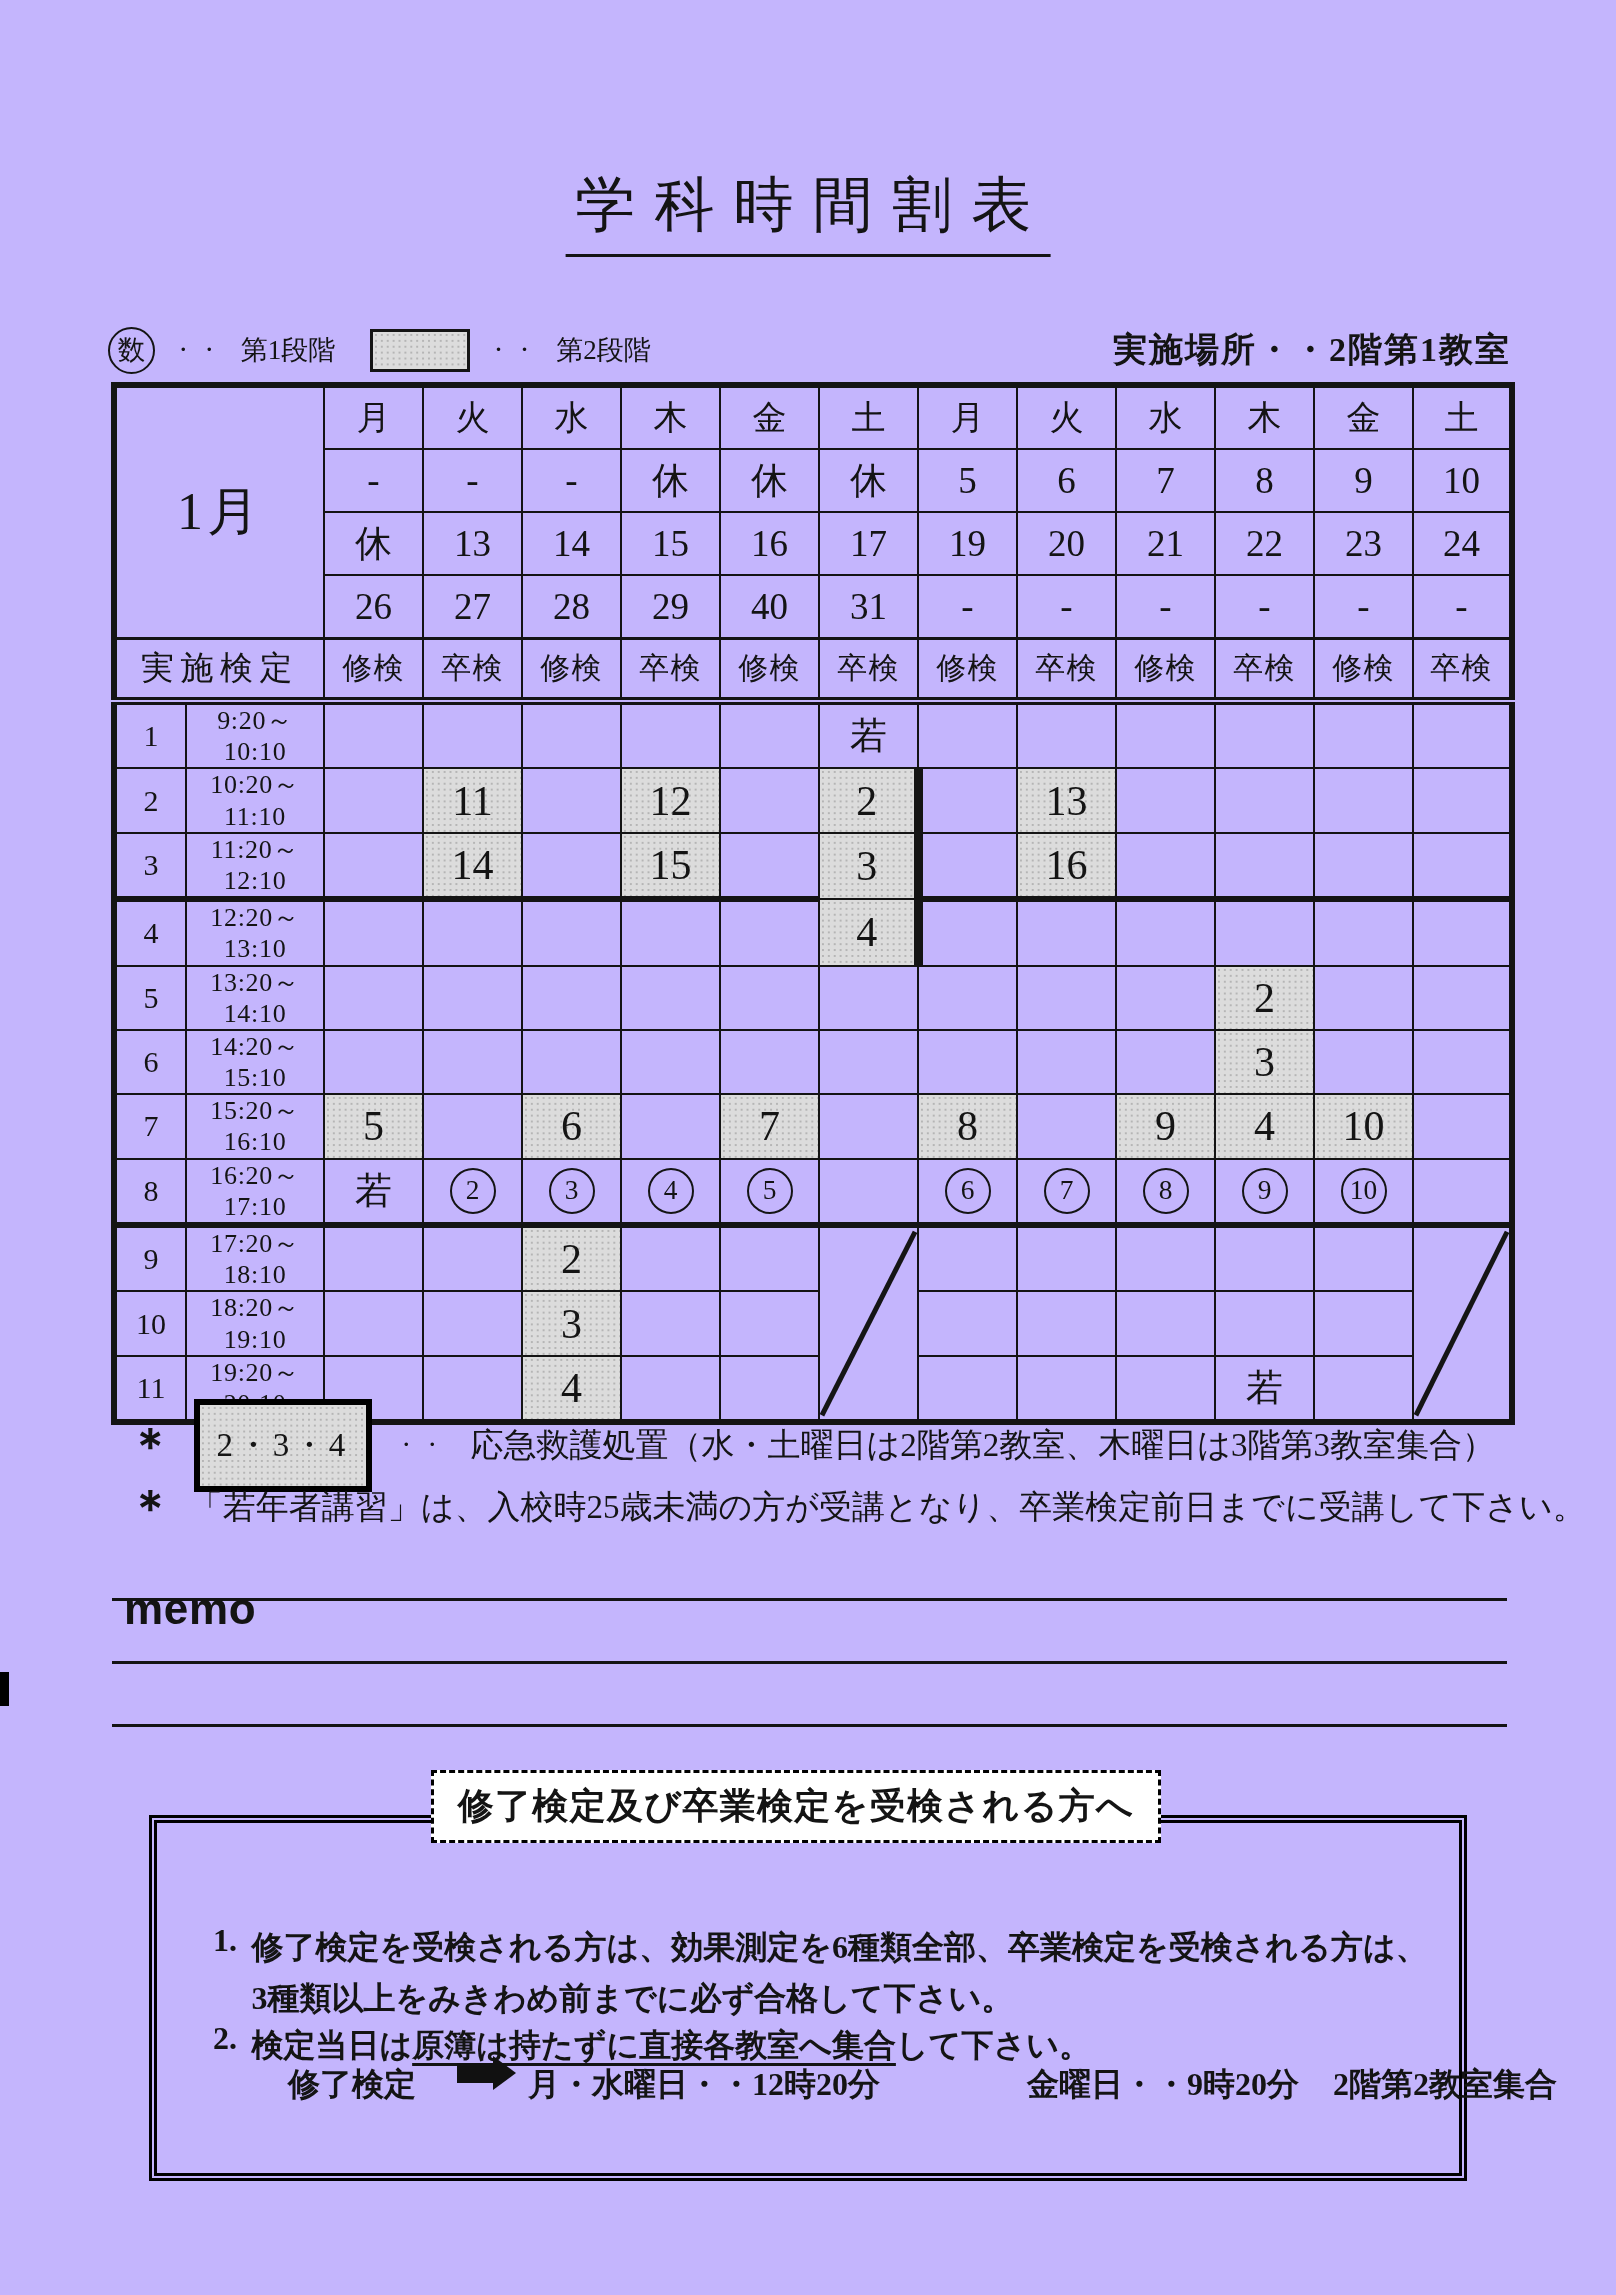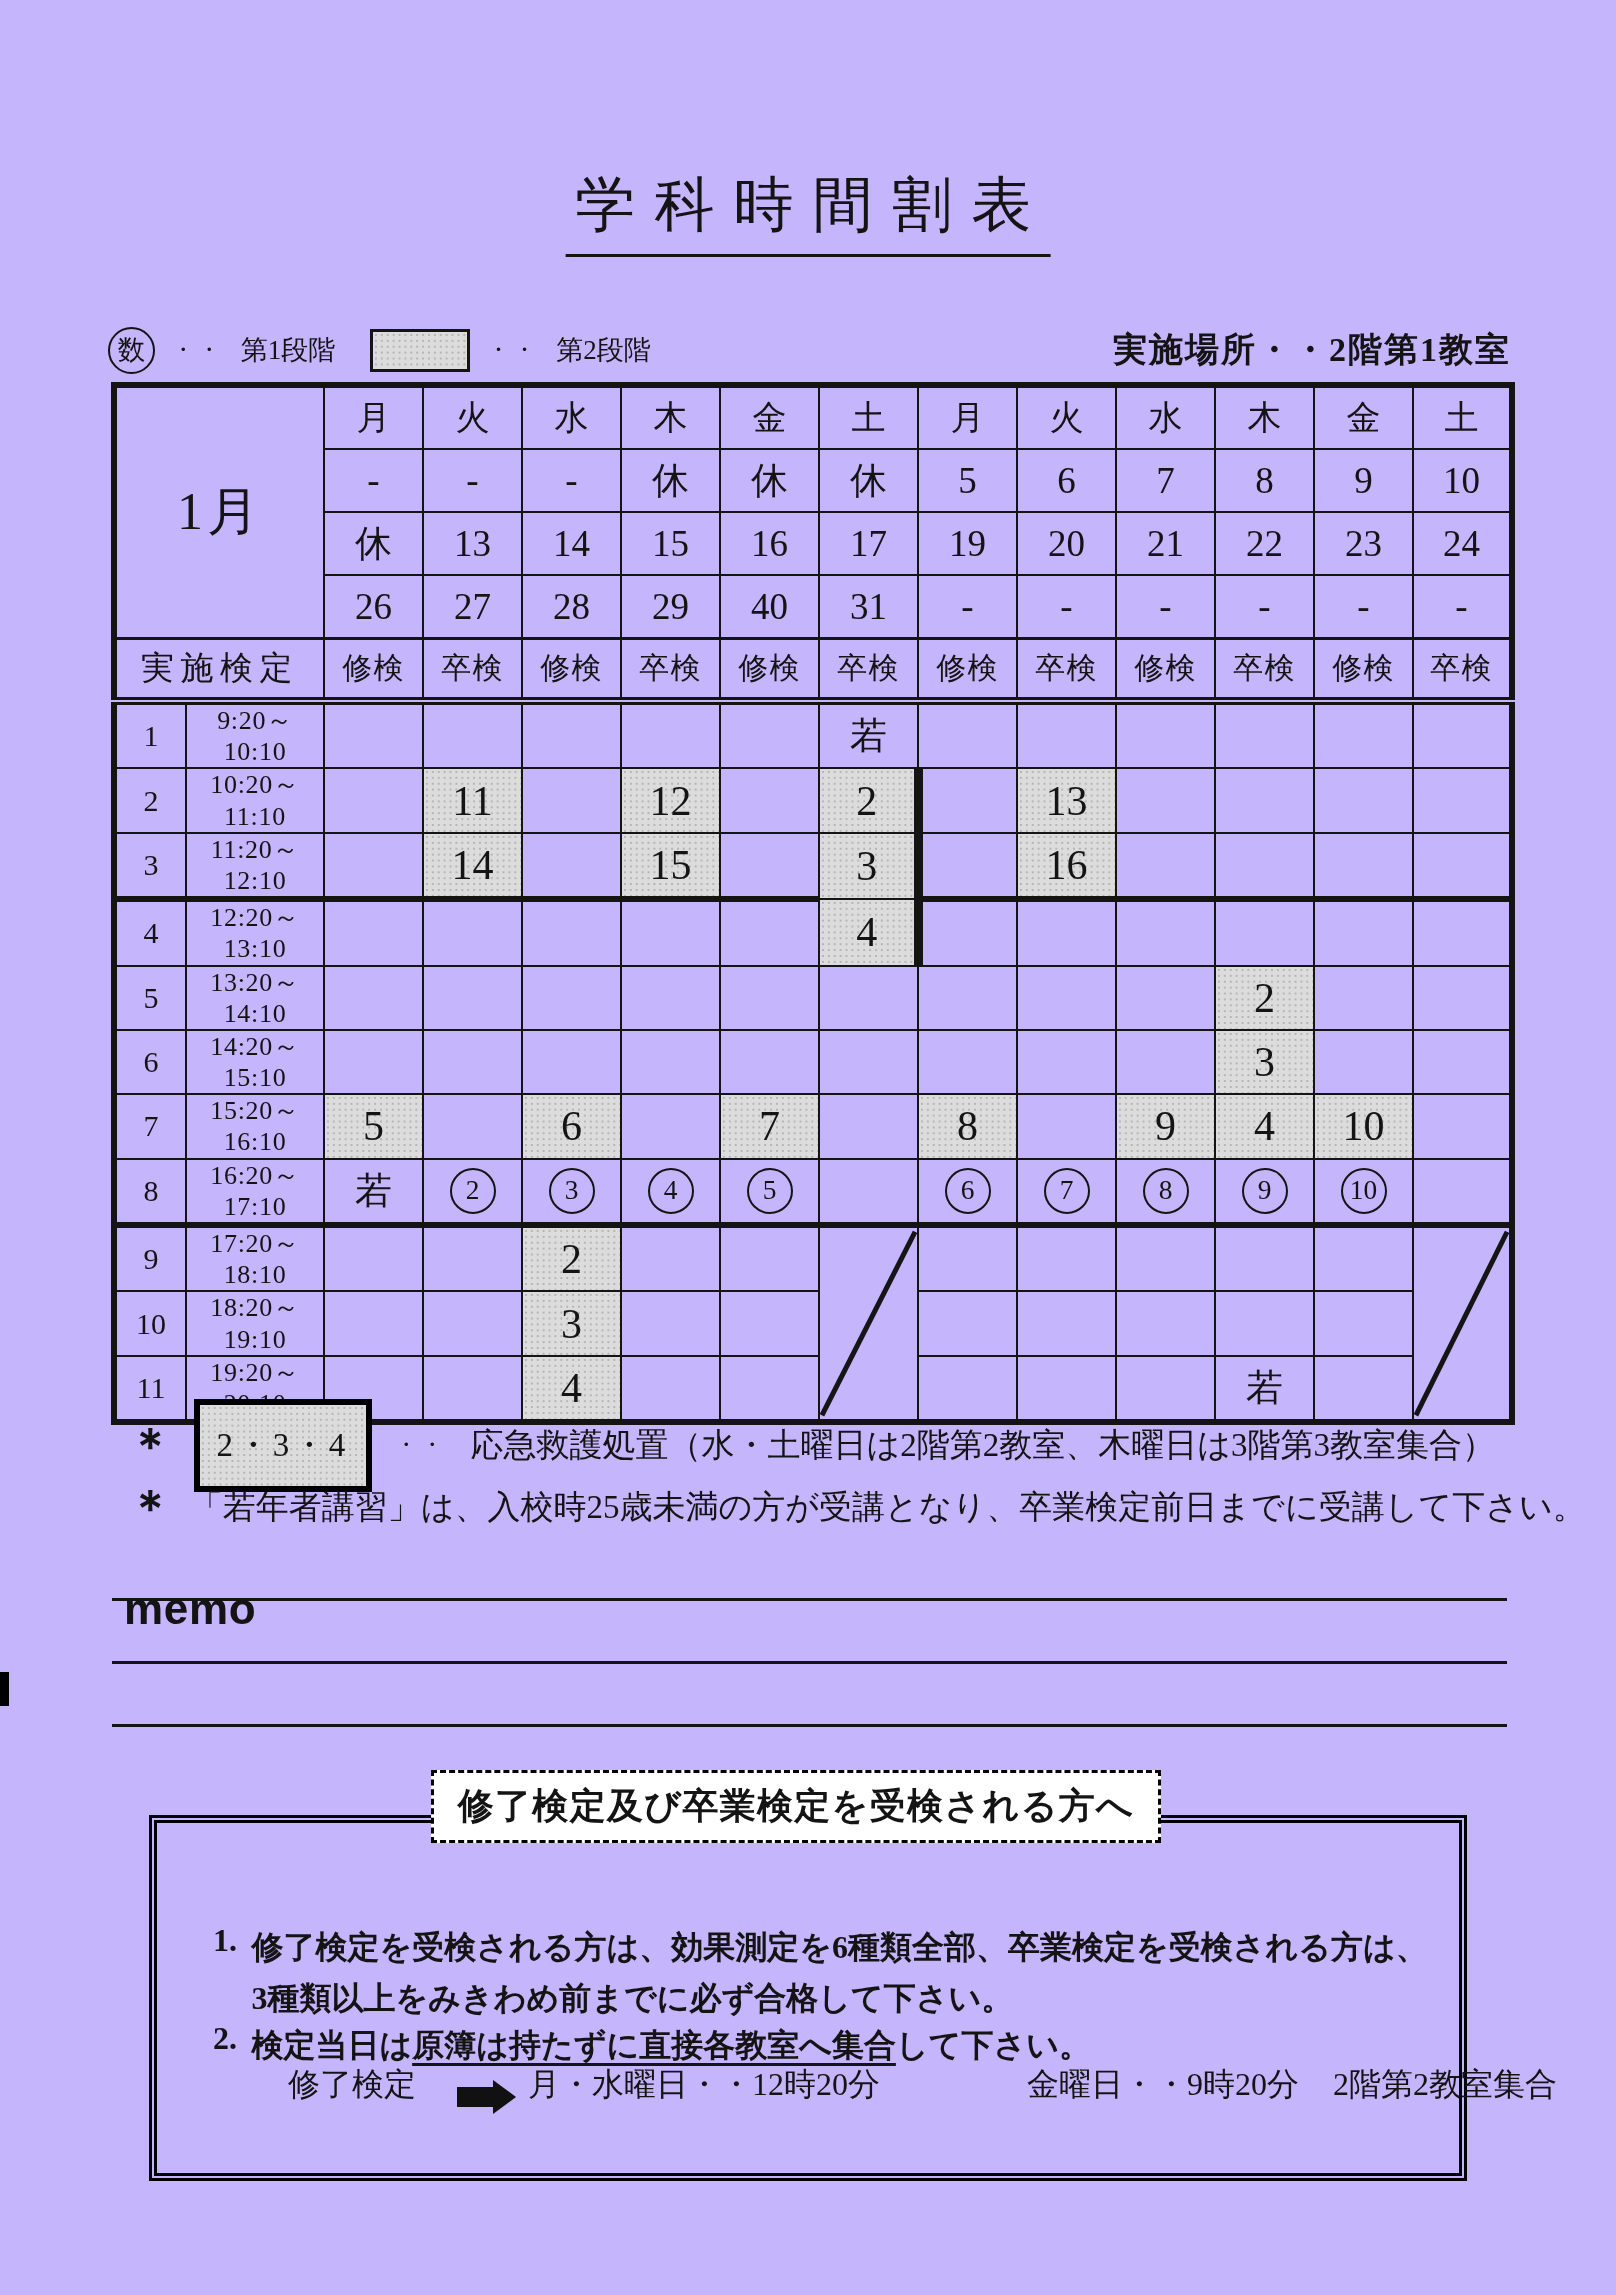--- a/index.html
+++ b/index.html
@@ -90,21 +90,21 @@
     border:3.3px dashed #000;box-sizing:border-box;z-index:2;
     display:flex;align-items:center;justify-content:center;
     font-size:36px;font-weight:600;letter-spacing:1.3px;white-space:nowrap;
   }
   .ib-item{position:absolute;display:flex;font-size:32px;font-weight:600;}
   .ib-item .ino{margin-right:14.4px;}
   .ib-item .itext{line-height:1.6;}
   .it1{left:56px;top:99px;}
   .it2{left:56px;top:197px;}
   .ul-bold{font-weight:700;text-decoration:underline;text-underline-offset:6.5px;text-decoration-thickness:2.6px;}
-  .sched{position:absolute;left:131px;display:flex;align-items:flex-end;font-size:32px;font-weight:400;white-space:nowrap;}
+  .sched{position:absolute;left:131px;display:flex;align-items:flex-start;font-size:32px;font-weight:700;white-space:nowrap;}
   .s1{top:240px;}
   .s2{top:299px;}
   .slabel{width:165px;}
   .sarrow{position:relative;width:37px;height:19.6px;background:#111;margin:0 34px 0 3.9px;flex:0 0 auto;}
   .sarrow:after{
     content:"";position:absolute;right:-22px;top:50%;transform:translateY(-50%);
     border-left:23.5px solid #111;border-top:17.6px solid transparent;border-bottom:17.6px solid transparent;
   }
   .smid{width:457px;}
   .stime{margin-right:34px;margin-left:42px;}

